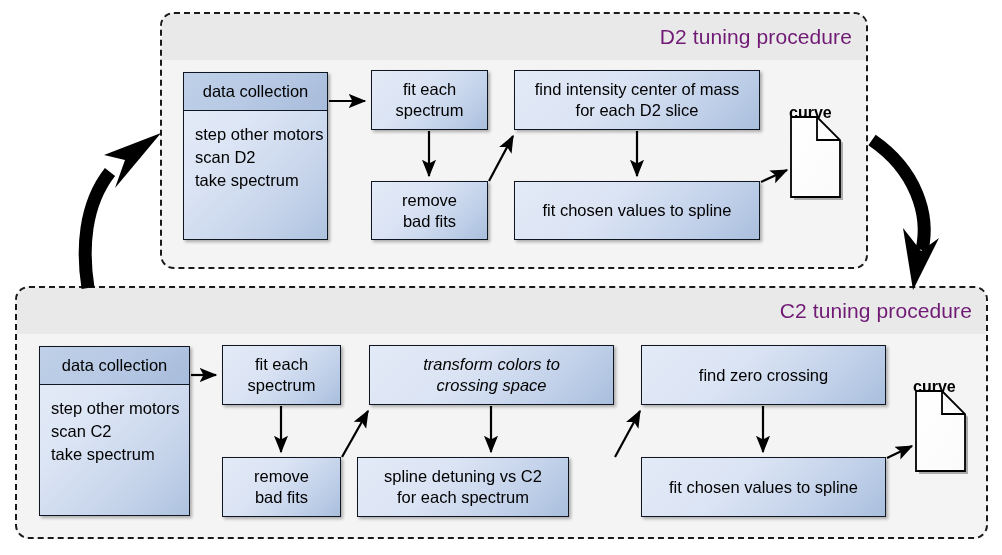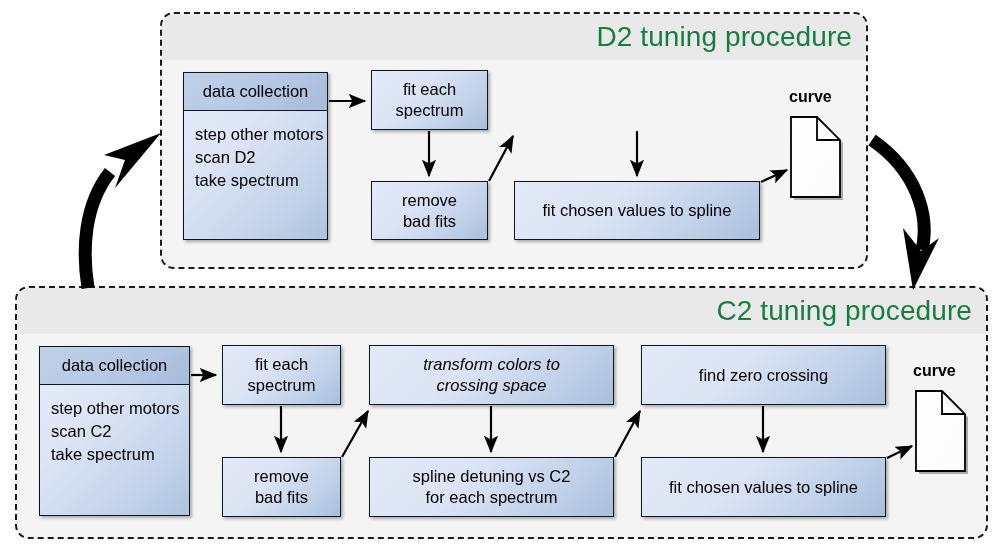--- a/index.html
+++ b/index.html
@@ -34,22 +34,22 @@
     top: 0;
     height: 46px;
     background: #e9e9e9;
     box-sizing: border-box;
     padding-right: 14px;
     display: flex;
     align-items: center;
     justify-content: flex-end;
   }
   .panel-title {
-    font-size: 28px;
-    color: #15803d;
+    font-size: 21px;
+    color: #701a75;
     letter-spacing: 0.1px;
     white-space: nowrap;
   }
 
   
   .box {
     position: absolute;
     box-sizing: border-box;
     border: 1.6px solid #0f1621;
     background: linear-gradient(135deg, #e3eaf7 0%, #dbe4f4 38%, #c3d2ea 72%, #a9bfdd 100%);
@@ -94,20 +94,21 @@
     line-height: 1.38;
     color: #000;
   }
   .dc-body div { white-space: nowrap; }
   .doc-label {
     position: absolute;
     font-size: 16px;
     font-weight: bold;
     color: #000;
     white-space: nowrap;
+    margin-top: 16px;
   }
 
   svg.overlay {
     position: absolute;
     left: 0;
     top: 0;
     width: 1002px;
     height: 555px;
     pointer-events: none;
   }
@@ -139,20 +140,26 @@
     </div>
   </div>
 
   <div class="box" style="left:371px; top:181px; width:117px; height:59px;">
     <div class="lines">
       <div>remove</div>
       <div>bad fits</div>
     </div>
   </div>
 
+  <div class="box" style="left:514px; top:70px; width:246px; height:60px;">
+    <div class="lines">
+      <div>find intensity center of mass</div>
+      <div>for each D2 slice</div>
+    </div>
+  </div>
 
   <div class="box" style="left:514px; top:181px; width:246px; height:59px;">
     <div class="lines">
       <div>fit chosen values to spline</div>
     </div>
   </div>
 
   <div class="doc-label" style="left:789px; top:88px;">curve</div>
 
   <div class="panel" style="left:15px; top:286px; width:973px; height:253px;">
@@ -184,21 +191,21 @@
     </div>
   </div>
 
   <div class="box" style="left:369px; top:345px; width:245px; height:60px;font-style:italic;">
     <div class="lines">
       <div>transform colors to</div>
       <div>crossing space</div>
     </div>
   </div>
 
-  <div class="box" style="left:369px; top:457px; width:245px; height:60px;">
+  <div class="box" style="left:357px; top:457px; width:212px; height:60px;">
     <div class="lines">
       <div>spline detuning vs C2</div>
       <div>for each spectrum</div>
     </div>
   </div>
 
   <div class="box" style="left:641px; top:345px; width:245px; height:60px;">
     <div class="lines">
       <div>find zero crossing</div>
     </div>

